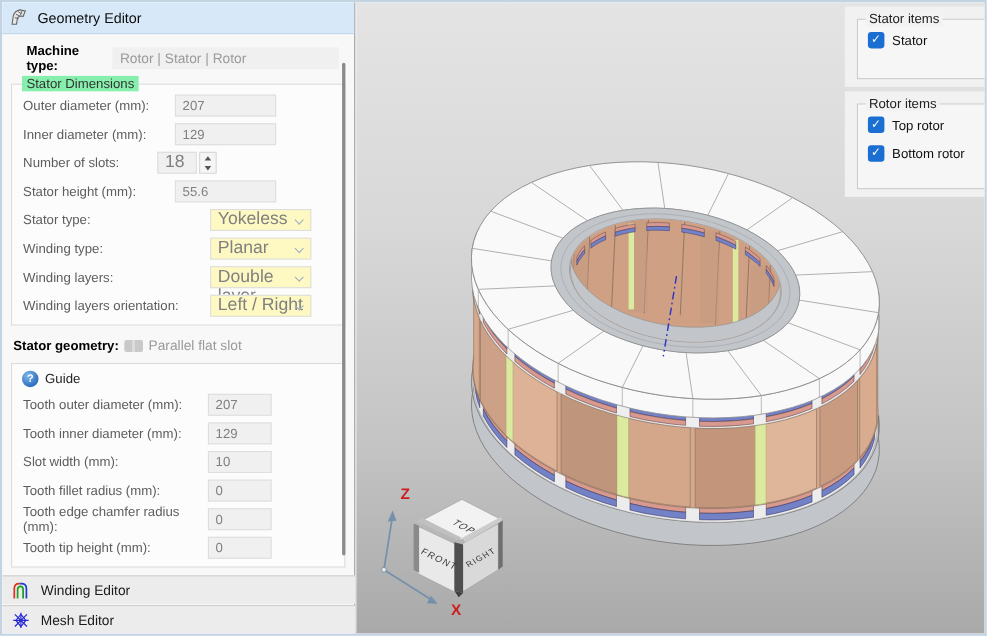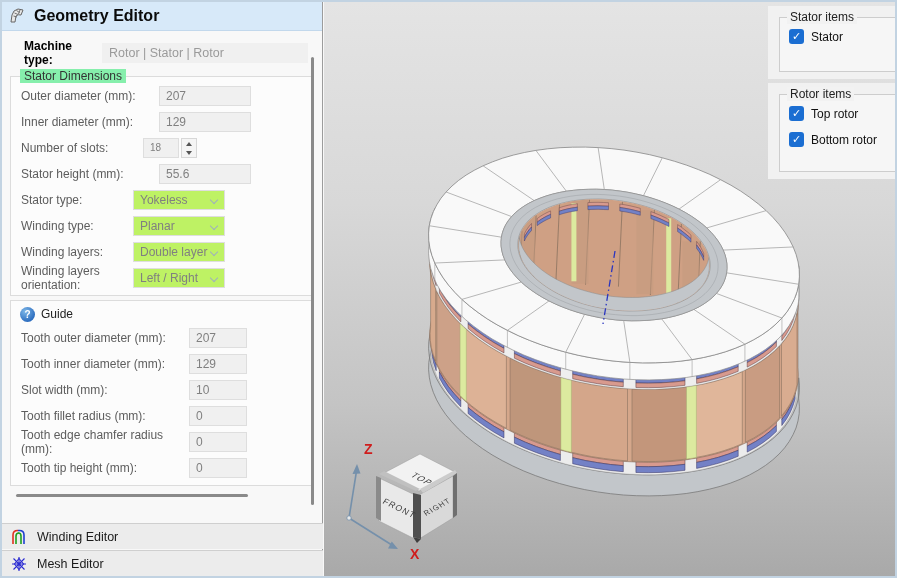--- a/index.html
+++ b/index.html
@@ -2,34 +2,34 @@
 <html><head>
 <meta charset="utf-8">
 <style>
   html,body{margin:0;padding:0;background:#c8d6e4;}
   *{box-sizing:border-box;font-family:"Liberation Sans",sans-serif;}
   .window{position:relative;width:897px;height:578px;background:#f8f8f8;border:2px solid #c2d3e2;overflow:hidden;}
 
   
   .left-panel{position:absolute;left:0;top:0;bottom:0;width:321px;background:#f8f8f8;border-right:1px solid #9c9c9c;}
   .panel-header{height:29px;background:#d7e9f9;border-bottom:1px solid #c2d8ec;display:flex;align-items:center;padding-left:7px;gap:7px;}
-  .panel-header .title{font-size:16px;font-weight:bold;color:#0b0b0b;}
+  .panel-header .title{font-size:13px;font-weight:normal;color:#0b0b0b;}
   .machine-row{display:flex;align-items:center;height:22px;margin:11px 14px 0 10px;}
   .machine-row .mlbl{font-size:12px;font-weight:bold;color:#000;width:78px;flex:none;margin-left:12px;}
   .machine-row .mval{flex:1;height:20px;background:#f0f0f0;color:#9a9a9a;font-size:12.5px;line-height:20px;padding-left:7px;}
   .gbox{position:relative;margin:12px 8px 0 8px;border:1px solid #dcdcdc;background:#fcfcfc;padding:6px 0 4px 0;}
   .gbox .legend{position:absolute;top:-8px;left:9px;background:#86efac;padding:0 4px;font-size:12px;color:#333;}
   .frow{display:flex;align-items:center;height:26px;padding:0 0 0 10px;}
   .flbl{font-size:12px;color:#5d5d5d;flex:1;}
   .fbox{width:92px;height:20px;flex:none;margin-right:62px;background:#f0f0f0;border:1px solid #dedede;color:#808080;font-size:12px;line-height:18px;padding-left:6px;}
   .tooth-rows .fbox{width:58px;margin-right:66px;}
-  .fsel{width:92px;height:20px;flex:none;margin-right:88px;background:#bef264;border:1px solid #dedede;color:#808080;font-size:12px;line-height:18px;padding-left:6px;position:relative;}
+  .fsel{width:92px;height:20px;flex:none;margin-right:30px;background:#fef9c3;border:1px solid #dedede;color:#808080;font-size:16px;line-height:18px;padding-left:6px;position:relative;}
   .chev{position:absolute;right:7px;top:6px;width:6px;height:6px;border-right:1.4px solid #9fb0bd;border-bottom:1.4px solid #9fb0bd;transform:rotate(45deg);}
   .fspin-wrap{display:flex;flex:none;margin-right:116px;gap:2px;}
-  .spin-box{width:36px;height:20px;background:#f0f0f0;border:1px solid #dedede;color:#808080;font-size:10px;line-height:18px;padding-left:6px;}
+  .spin-box{width:36px;height:20px;background:#f0f0f0;border:1px solid #dedede;color:#808080;font-size:16px;line-height:18px;padding-left:6px;}
   .spin-btns{width:16px;height:20px;background:#f5f5f5;border:1px solid #d7d7d7;display:flex;flex-direction:column;}
   .spin-btns div{flex:1;display:flex;align-items:center;justify-content:center;}
   .tri-up{width:0;height:0;border-left:3.5px solid transparent;border-right:3.5px solid transparent;border-bottom:4px solid #555;}
   .tri-dn{width:0;height:0;border-left:3.5px solid transparent;border-right:3.5px solid transparent;border-top:4px solid #555;}
   .sgeo-row{display:flex;align-items:center;height:24px;margin:6px 0 0 10px;gap:5px;}
   .sgeo-row .sglbl{font-size:12px;font-weight:bold;color:#000;}
   .sgeo-row .sgval{font-size:12.5px;color:#9a9a9a;}
   .slot-ico{width:17px;height:11px;background:linear-gradient(90deg,#c9c9c9 0 42%,#dcdcdc 42% 58%,#c9c9c9 58% 100%);border-radius:2px;}
   .tooth-box{position:relative;margin:4px 8px 0 8px;border:1px solid #dcdcdc;background:#fcfcfc;padding:2px 0 4px 0;}
   .guide-row{display:flex;align-items:center;height:22px;padding-left:9px;gap:6px;}
@@ -116,20 +116,25 @@
             <span class="flbl">Winding layers:</span>
             <div class="fsel"><span>Double layer</span><span class="chev"></span></div>
           </div>
           <div class="frow">
             <span class="flbl">Winding layers orientation:</span>
             <div class="fsel"><span>Left / Right</span><span class="chev"></span></div>
           </div>
         </div>
     </div>
 
+    <div class="sgeo-row">
+      <span class="sglbl">Stator geometry:</span>
+      <span class="slot-ico"></span>
+      <span class="sgval">Parallel flat slot</span>
+    </div>
 
     <div class="tooth-box">
       <div class="guide-row">
         <span class="guide-ico">?</span>
         <span class="guide-lbl">Guide</span>
       </div>
       <div id="tooth-fields" class="tooth-rows">
           <div class="frow">
             <span class="flbl">Tooth outer diameter (mm):</span>
             <div class="fbox">207</div>

